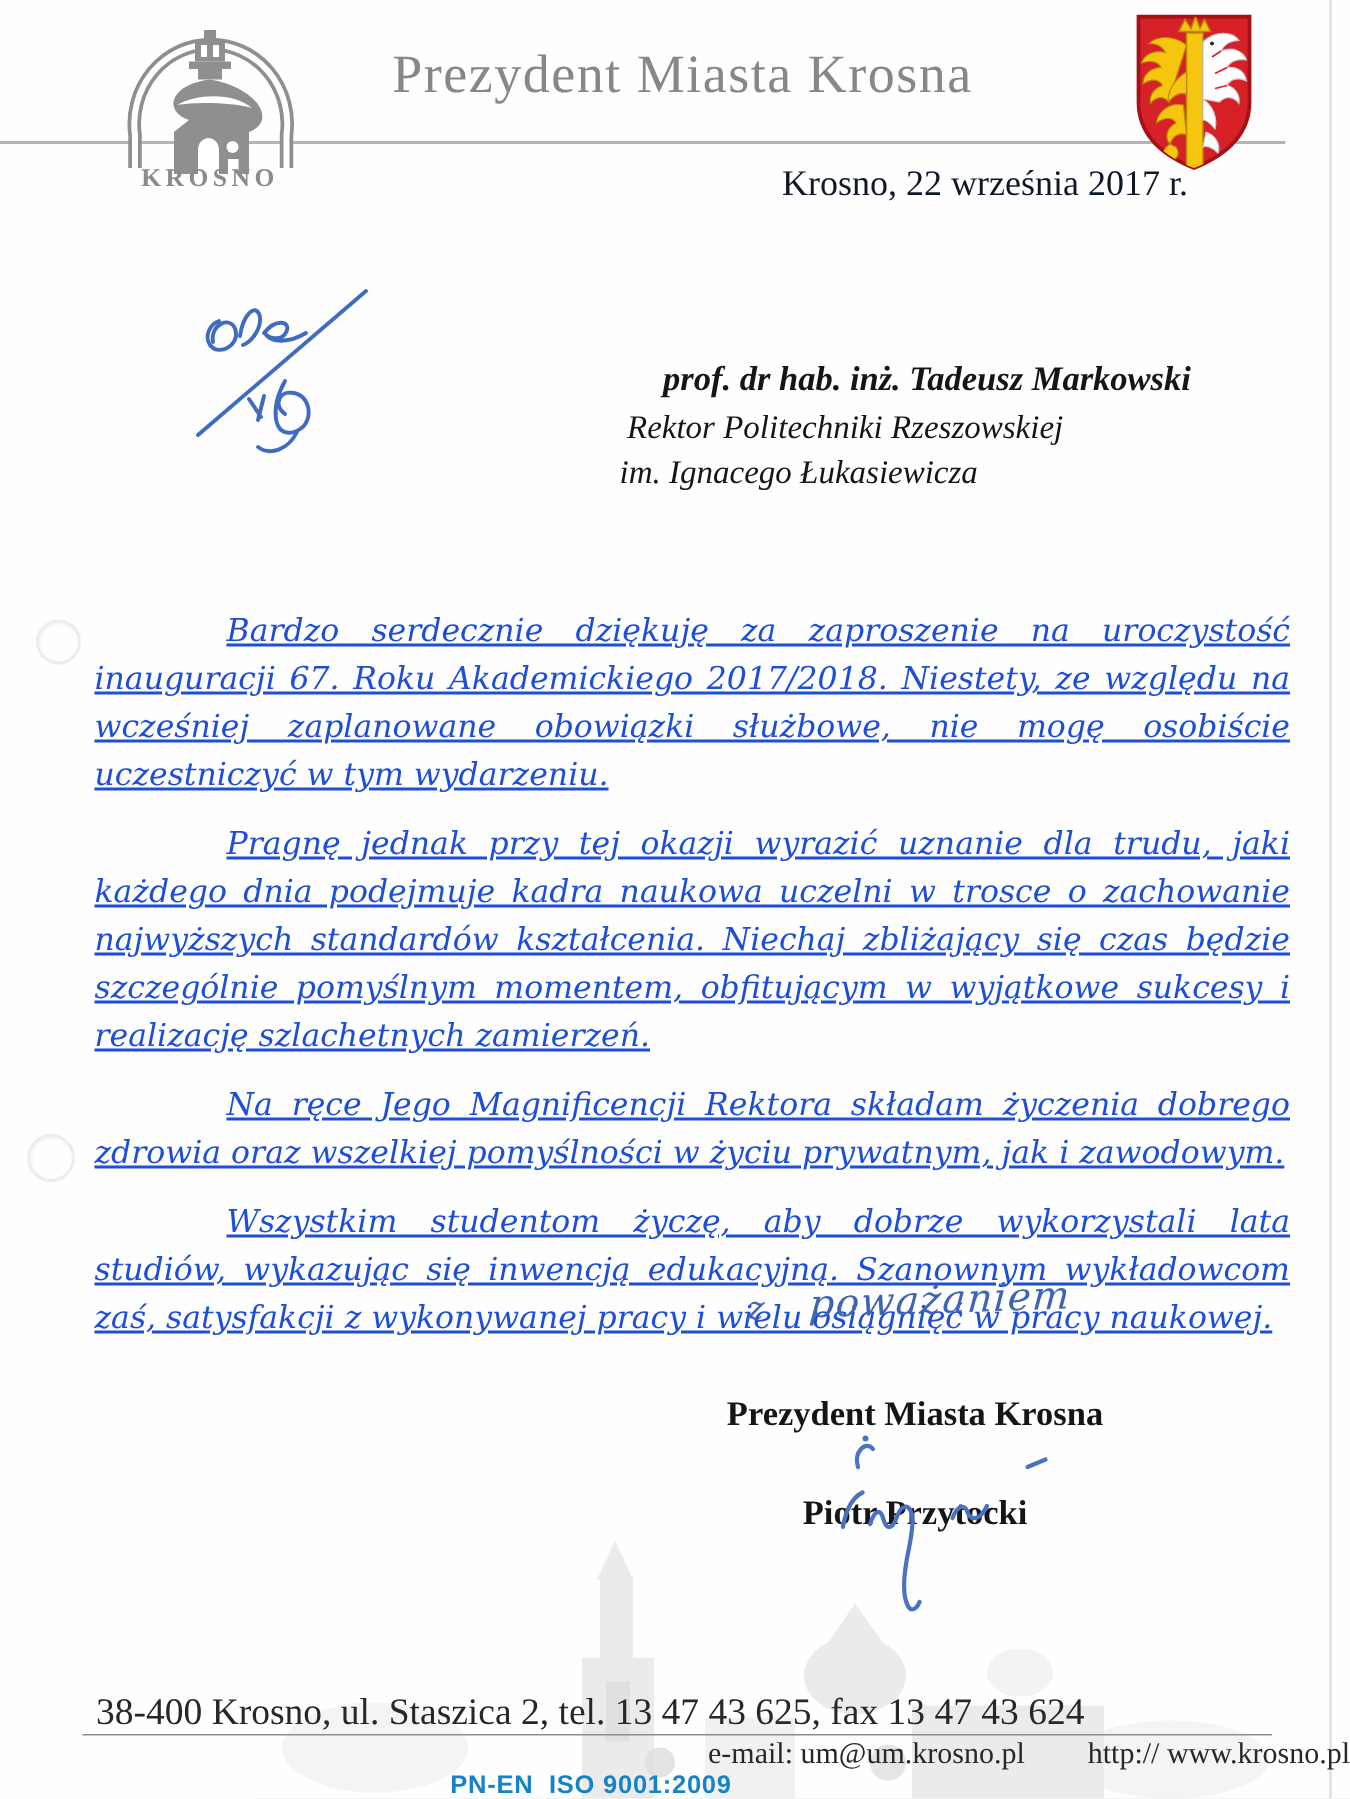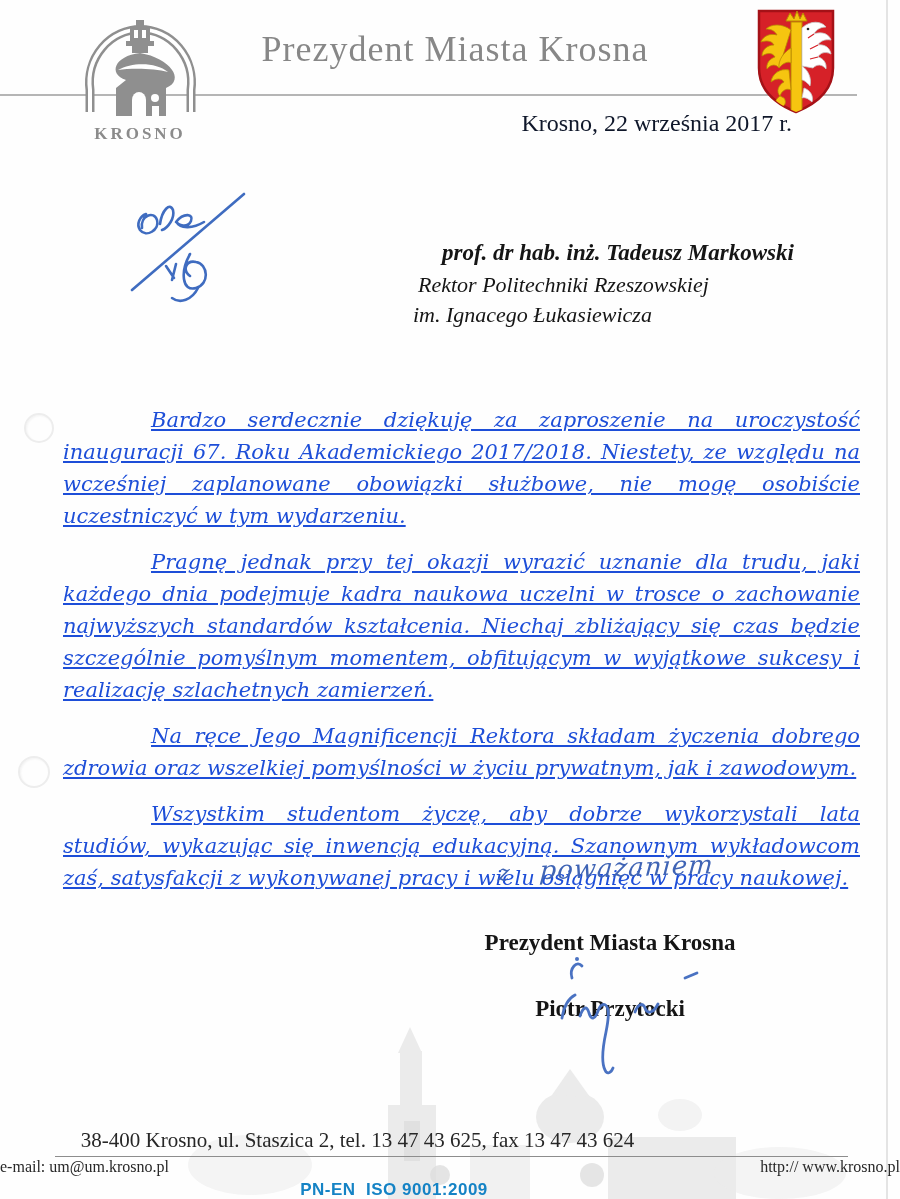--- a/index.html
+++ b/index.html
@@ -6,21 +6,21 @@
   .page{
     position:relative;width:900px;height:1199px;margin:0 auto;
     background:#fefefe;overflow:hidden;
     font-family:"Liberation Serif",serif;color:#151515;
   }
   
   .head-rule{position:absolute;left:0;top:94px;width:857px;height:2px;background:#a8a8a8;opacity:.85;}
   .edge-line{position:absolute;left:886px;top:0;width:2px;height:1199px;background:#e4e4e4;}
   .crest{position:absolute;left:74px;top:12px;width:132px;height:104px;}
   .crest-caption{
-    position:absolute;left:74px;top:124px;width:132px;text-align:center;
+    position:absolute;left:74px;top:109px;width:132px;text-align:center;
     font-weight:bold;font-size:17px;letter-spacing:3px;color:#8b8b8b;
   }
   .lh-title{
     position:absolute;left:230px;top:28px;width:450px;text-align:center;
     font-size:36px;color:#878787;letter-spacing:1px;
   }
   .coa{position:absolute;left:756px;top:8px;width:80px;height:107px;}
   .dateline{position:absolute;right:108px;top:110px;font-size:24px;color:#0f172a;}
   
   .hole{position:absolute;border:2px solid #ededed;border-radius:50%;box-shadow:1px 1px 2px #f3f3f3 inset;}
@@ -49,25 +49,25 @@
   }
   .handnote .w1{font-size:22px;}
   .handnote .w2{font-size:26px;letter-spacing:1px;}
   .signer{position:absolute;left:445px;width:330px;text-align:center;font-weight:bold;font-size:23px;}
   .signer-title{top:930px;}
   .signer-name{top:996px;}
   .sig-svg{position:absolute;left:480px;top:946px;width:250px;height:140px;z-index:5;}
   .initials-svg{position:absolute;left:120px;top:170px;width:230px;height:140px;}
   
   .watermark{position:absolute;left:140px;top:1025px;width:720px;height:174px;}
-  .ft-address{position:absolute;left:0;top:1128px;width:715px;text-align:center;font-size:21px;color:#272727;}
+  .ft-address{position:absolute;left:0;top:1128px;width:715px;text-align:center;font-size:25px;color:#272727;padding-left:36px;}
   .ft-rule{position:absolute;left:55px;top:1156px;width:793px;height:1px;background:#8d8d8d;}
   .ft-contacts{
-    position:absolute;left:0;top:1158px;width:900px;display:flex;justify-content:space-between;gap:54px;
-    font-size:16px;color:#272727;
+    position:absolute;left:0;top:1158px;width:900px;display:flex;justify-content:flex-end;gap:42px;
+    font-size:20px;color:#272727;
   }
   .ft-cert{
     position:absolute;left:0;top:1180px;width:788px;text-align:center;
     font-family:"Liberation Sans",sans-serif;font-weight:bold;font-size:17px;
     color:#1583c5;white-space:pre;letter-spacing:.5px;
   }
 </style>
 </head>
 <body>
 

